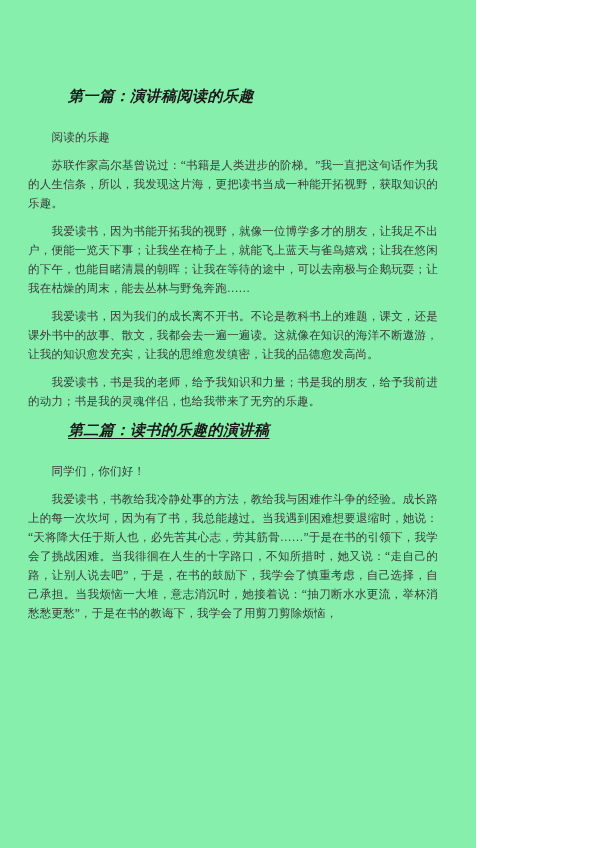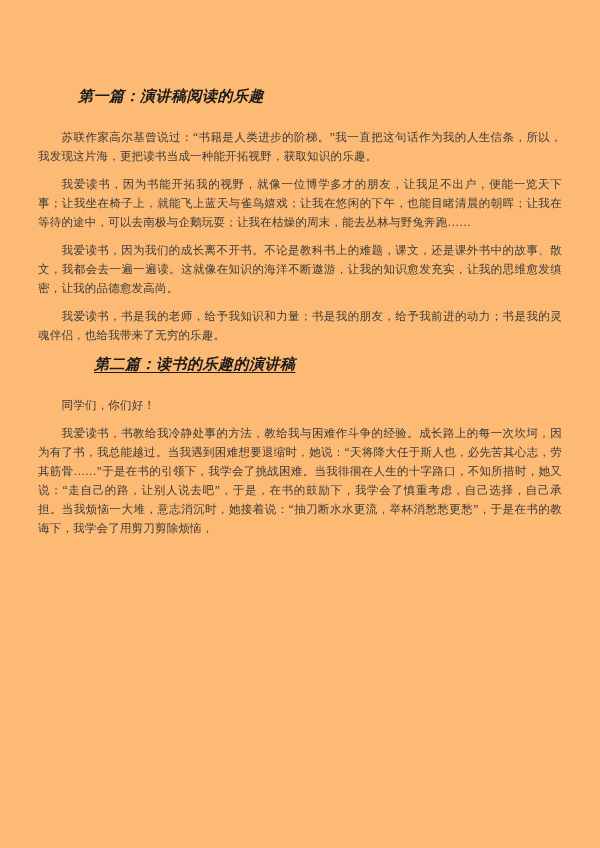--- a/index.html
+++ b/index.html
@@ -2,66 +2,66 @@
 <html lang="zh"><head>
 <meta charset="utf-8">
 <style>
   html, body {
     margin: 0;
     padding: 0;
     background: #ffffff;
   }
   .page {
     position: relative;
-    width: 600px;
+    width: 476px;
     height: 848px;
     box-sizing: border-box;
-    padding: 86px 38px 0 38px;
-    background: #fdba74;
+    padding: 86px 38px 0 28px;
+    background: #86efac;
     overflow: hidden;
     font-family: "Liberation Serif", "DejaVu Serif", serif;
     color: #3a3a3a;
   }
   .sec-heading {
     margin: 0 0 22px 0;
     padding-left: 40px;
     font-size: 15px;
     line-height: 20px;
     font-weight: bold;
     font-style: italic;
     letter-spacing: 0.5px;
     color: #1a1a1a;
   }
   .sec-heading.second {
     margin-top: 8px;
   }
   .sec-heading .u {
     text-decoration: underline;
     text-underline-offset: 3px;
-    margin-left: 16px;
   }
   .para {
     margin: 0 0 9px 0;
     font-size: 11.5px;
     line-height: 19px;
     text-align: justify;
     text-indent: 2.05em;
     letter-spacing: 0.2px;
   }
   .para.sub {
     margin-bottom: 9px;
   }
 </style>
 </head>
 <body>
 
 <div class="page">
 
   <section>
     <h2 class="sec-heading"><span>第一篇：演讲稿阅读的乐趣</span></h2>
+    <p class="para sub">阅读的乐趣</p>
     <p class="para">苏联作家高尔基曾说过：“书籍是人类进步的阶梯。”我一直把这句话作为我的人生信条，所以，我发现这片海，更把读书当成一种能开拓视野，获取知识的乐趣。</p>
     <p class="para">我爱读书，因为书能开拓我的视野，就像一位博学多才的朋友，让我足不出户，便能一览天下事；让我坐在椅子上，就能飞上蓝天与雀鸟嬉戏；让我在悠闲的下午，也能目睹清晨的朝晖；让我在等待的途中，可以去南极与企鹅玩耍；让我在枯燥的周末，能去丛林与野兔奔跑……</p>
     <p class="para">我爱读书，因为我们的成长离不开书。不论是教科书上的难题，课文，还是课外书中的故事、散文，我都会去一遍一遍读。这就像在知识的海洋不断遨游，让我的知识愈发充实，让我的思维愈发缜密，让我的品德愈发高尚。</p>
     <p class="para">我爱读书，书是我的老师，给予我知识和力量；书是我的朋友，给予我前进的动力；书是我的灵魂伴侣，也给我带来了无穷的乐趣。</p>
   </section>
 
   <section>
     <h2 class="sec-heading second"><span class="u">第二篇：读书的乐趣的演讲稿</span></h2>
     <p class="para">同学们，你们好！</p>
     <p class="para">我爱读书，书教给我冷静处事的方法，教给我与困难作斗争的经验。成长路上的每一次坎坷，因为有了书，我总能越过。当我遇到困难想要退缩时，她说：“天将降大任于斯人也，必先苦其心志，劳其筋骨……”于是在书的引领下，我学会了挑战困难。当我徘徊在人生的十字路口，不知所措时，她又说：“走自己的路，让别人说去吧”，于是，在书的鼓励下，我学会了慎重考虑，自己选择，自己承担。当我烦恼一大堆，意志消沉时，她接着说：“抽刀断水水更流，举杯消愁愁更愁”，于是在书的教诲下，我学会了用剪刀剪除烦恼，</p>

